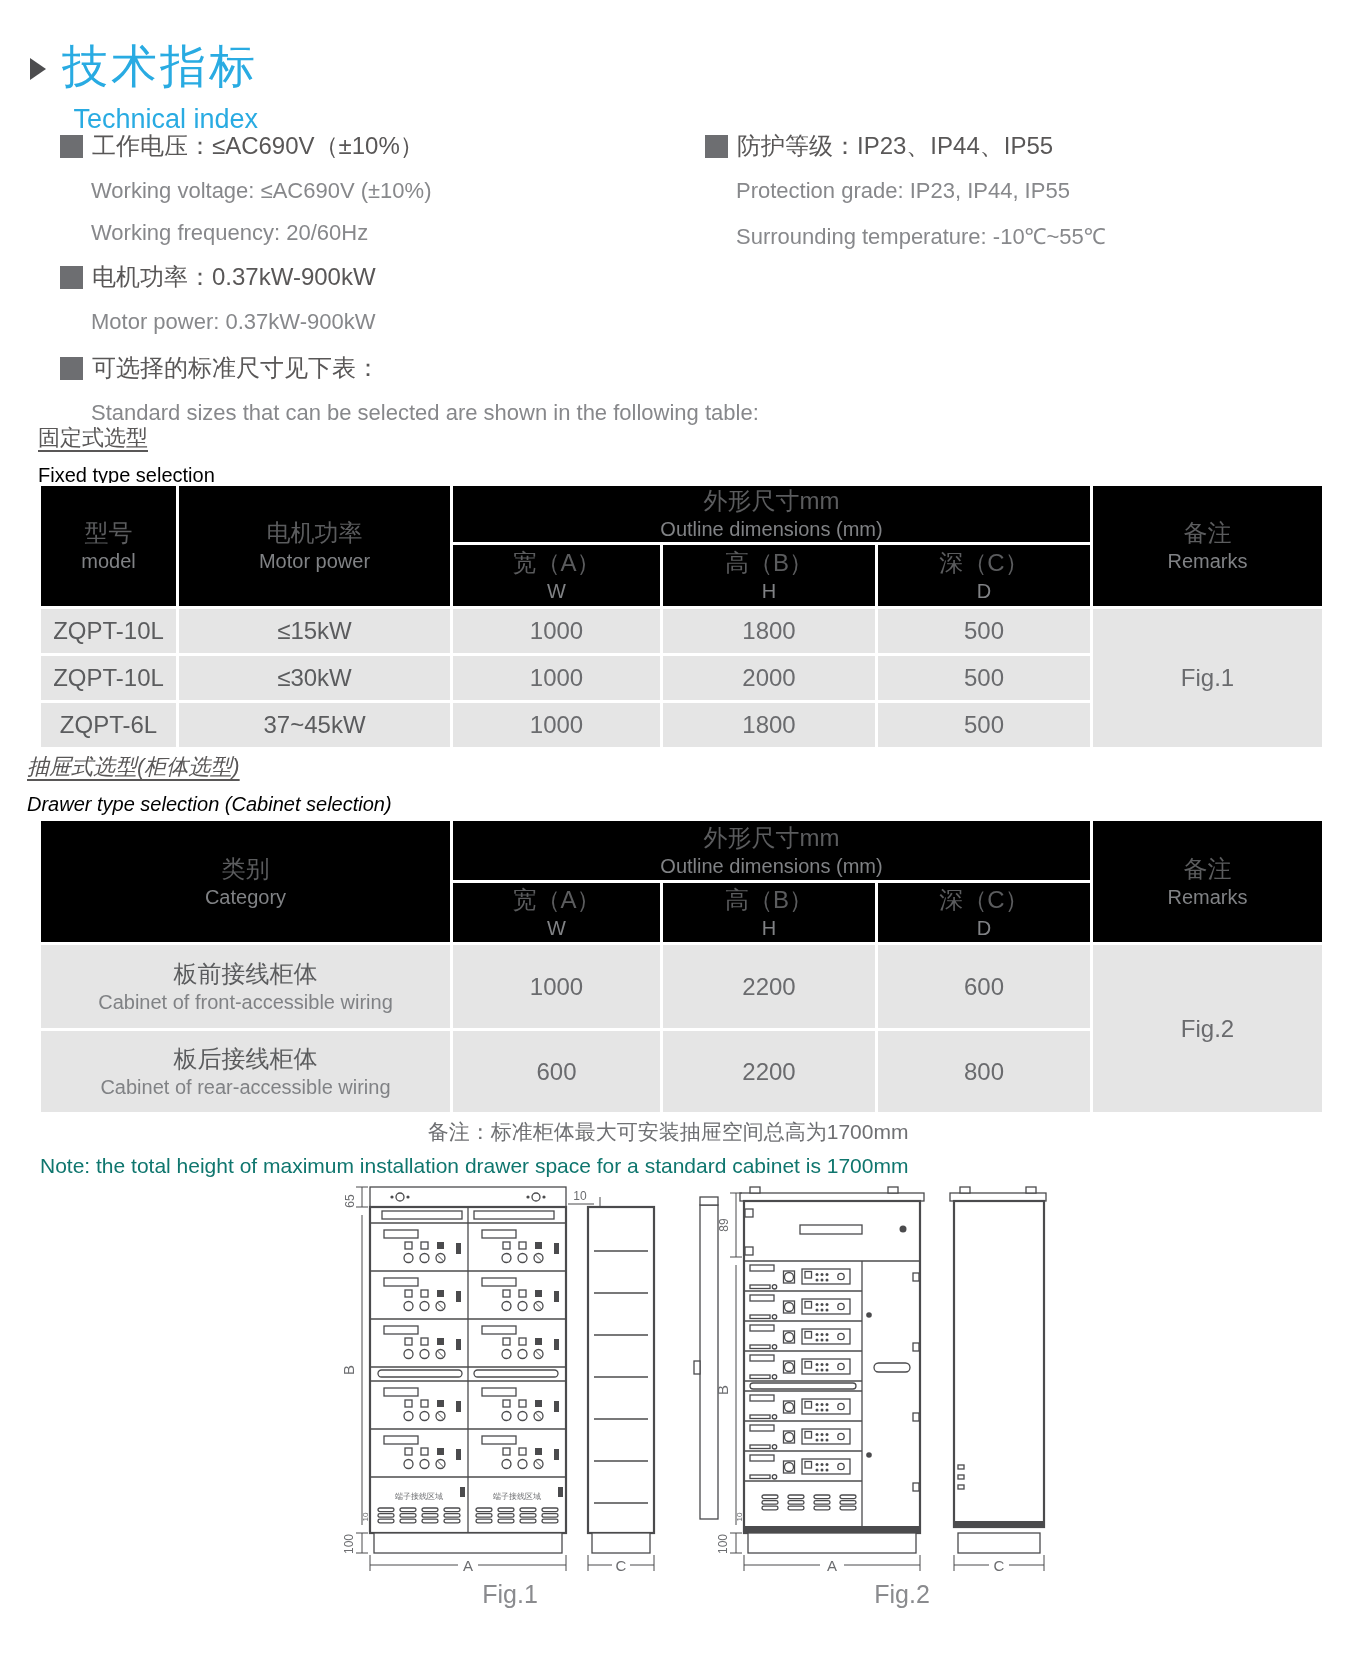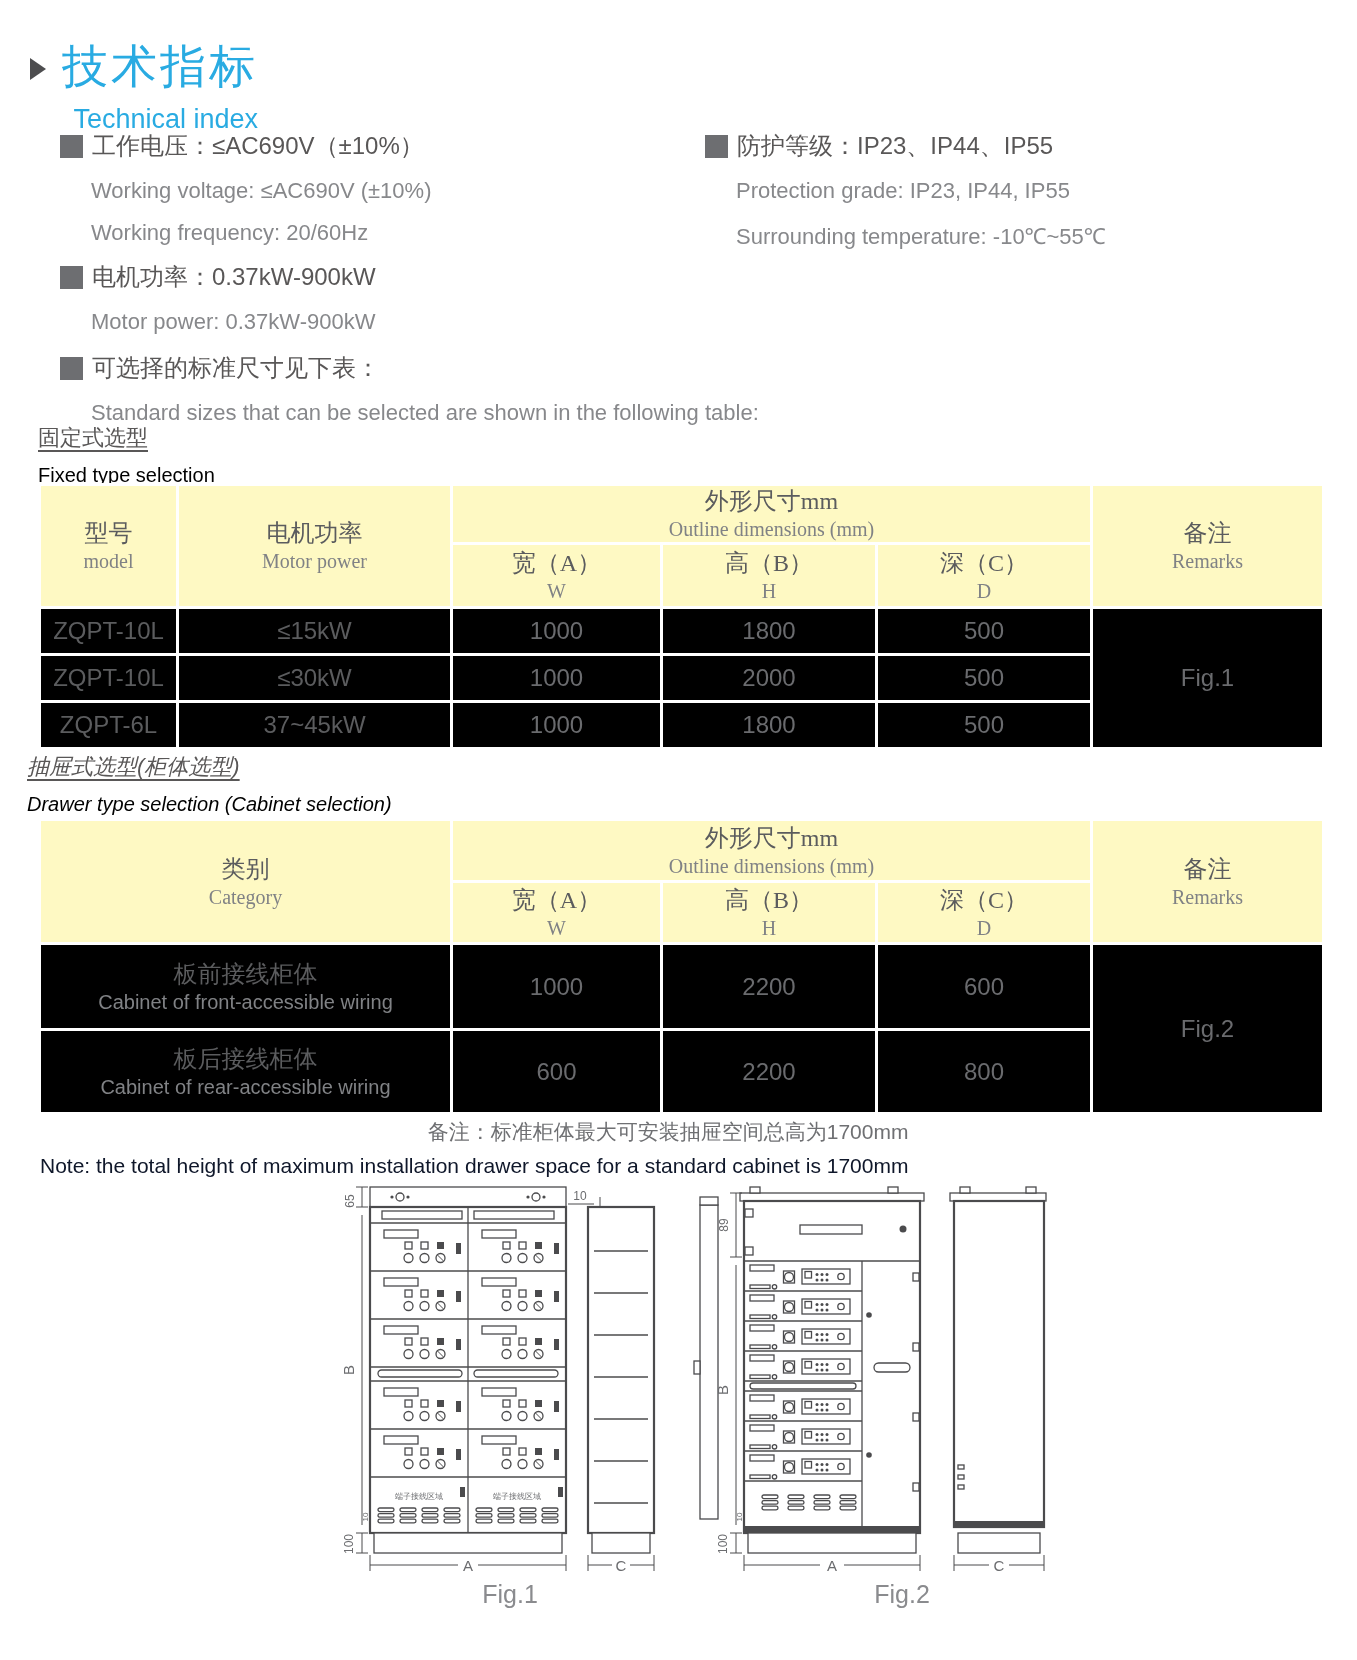--- a/index.html
+++ b/index.html
@@ -18,30 +18,30 @@
   .bullet-sq{display:inline-block;width:23px;height:23px;background:#6d6e71;margin-right:9px;flex:0 0 auto;}
   .spec-en{font-size:22px;color:#87888b;margin:16px 0 15px 31px;}
 
   
   .sec-cn{font-size:22px;color:#595757;text-decoration:underline;text-underline-offset:5px;margin-bottom:11px;}
   .sec-en{font-size:20px;color:#000000;}
 
   
   table.spec{border-collapse:collapse;table-layout:fixed;}
   table.spec td,table.spec th{border:3px solid #fff;text-align:center;vertical-align:middle;padding:0;font-weight:400;}
-  .hd{background:#fef9c3;font-family:Liberation Serif, serif;}
-  .bd{background:#000000;}
+  .hd{background:#000000;}
+  .bd{background:#e5e5e5;}
   .c-cn{font-size:24px;color:#5b5c5e;line-height:1.25;}
   .c-en{font-size:20px;color:#808285;line-height:1.3;}
   .c-num{font-size:24px;color:#6a6b6e;}
   .c-fig{font-size:24px;color:#6a6b6e;}
 
   
   .note-cn{font-size:21px;color:#6f7073;margin-bottom:8px;text-align:right;}
-  .note-en{font-size:21px;color:#0f172a;text-align:center;}
+  .note-en{font-size:21px;color:#0f766e;text-align:center;}
 
   
   .ln{fill:#fff;stroke:#4b4b4d;stroke-width:1.3;}
   .ln2{fill:#fff;stroke:#4b4b4d;stroke-width:2.2;}
   .lnn{fill:none;stroke:#4b4b4d;stroke-width:1.3;}
   .lnt{fill:none;stroke:#4b4b4d;stroke-width:1;}
   .lf{fill:#4b4b4d;stroke:none;}
   .dim{font-size:12px;fill:#6b6c6f;}
   .dimL{font-size:15px;fill:#6b6c6f;}
   .tiny{font-size:8px;fill:#6b6c6f;}

